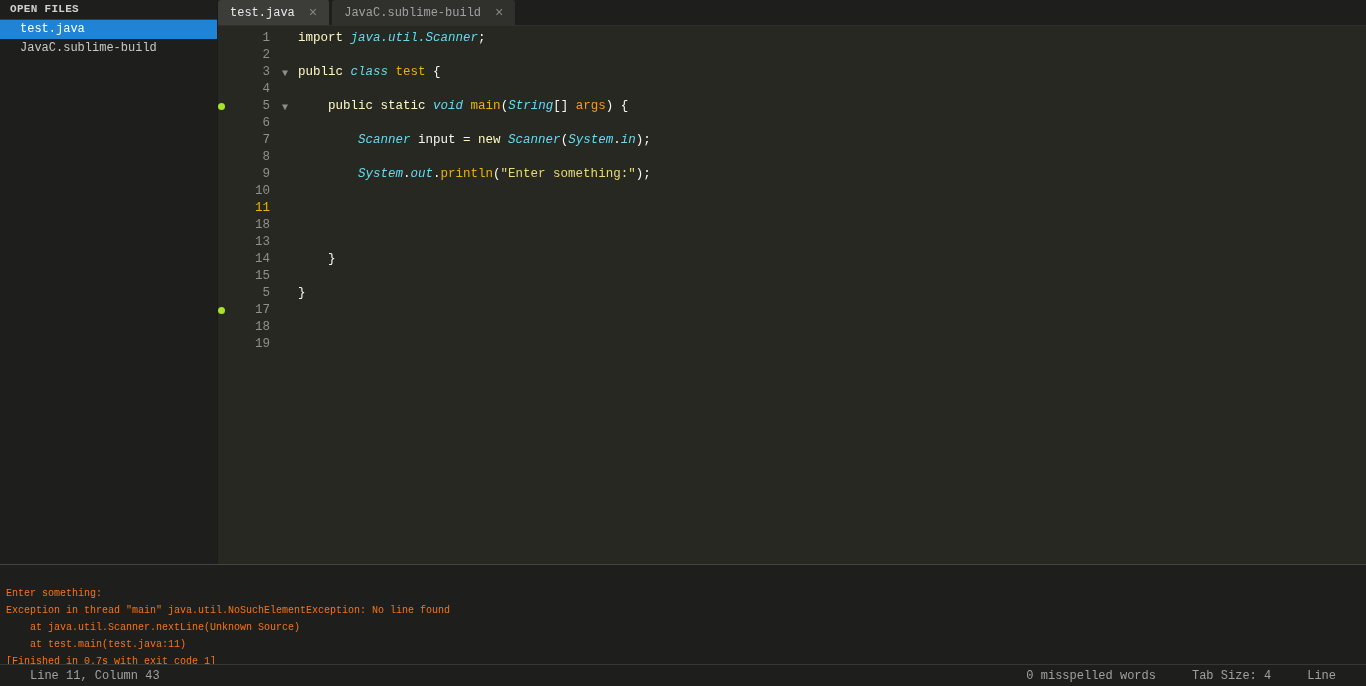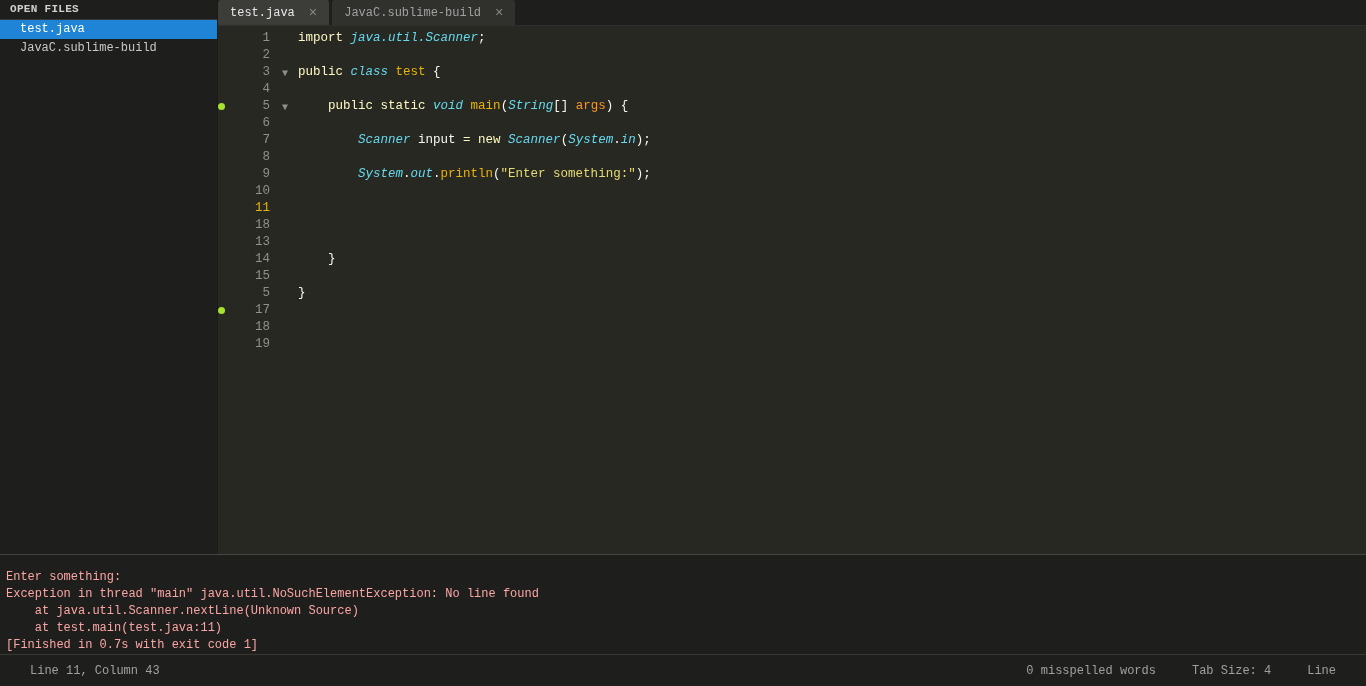--- a/index.html
+++ b/index.html
@@ -138,29 +138,29 @@
 .k-cyan { color: #66d9ef; font-style: italic; }
 .k-green { color: #eab308; margin-top: 24px; }
 .k-orange { color: #fd971f; }
 .k-yellow { color: #e6db74; }
 .k-white { color: #f8f8f2; }
 
 .console {
   height: 100px;
   background: #1e1f1c;
   border-top: 1px solid #444;
-  color: #fca5a5;
-  font-size: 12px;
+  color: #f97316;
+  font-size: 10px;
   line-height: 17px;
-  padding: 14px 6px;
+  padding: 20px 6px;
   white-space: pre;
   overflow: hidden;
 }
 .statusbar {
-  height: 32px;
+  height: 22px;
   background: #1e1f1c;
   border-top: 1px solid #373832;
   display: flex;
   align-items: center;
   font-size: 12px;
   color: #a0a0a0;
   padding: 0 12px;
 }
 .statusbar .spacer { flex: 1; }
 .statusbar .cell { padding: 0 18px; cursor: pointer; }

